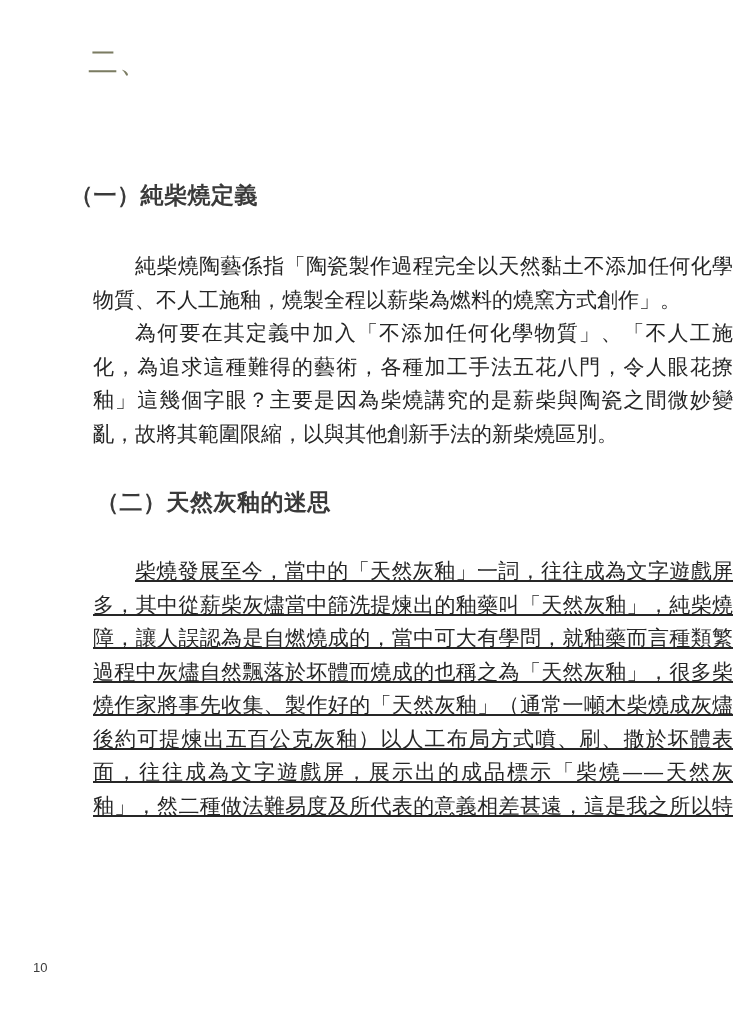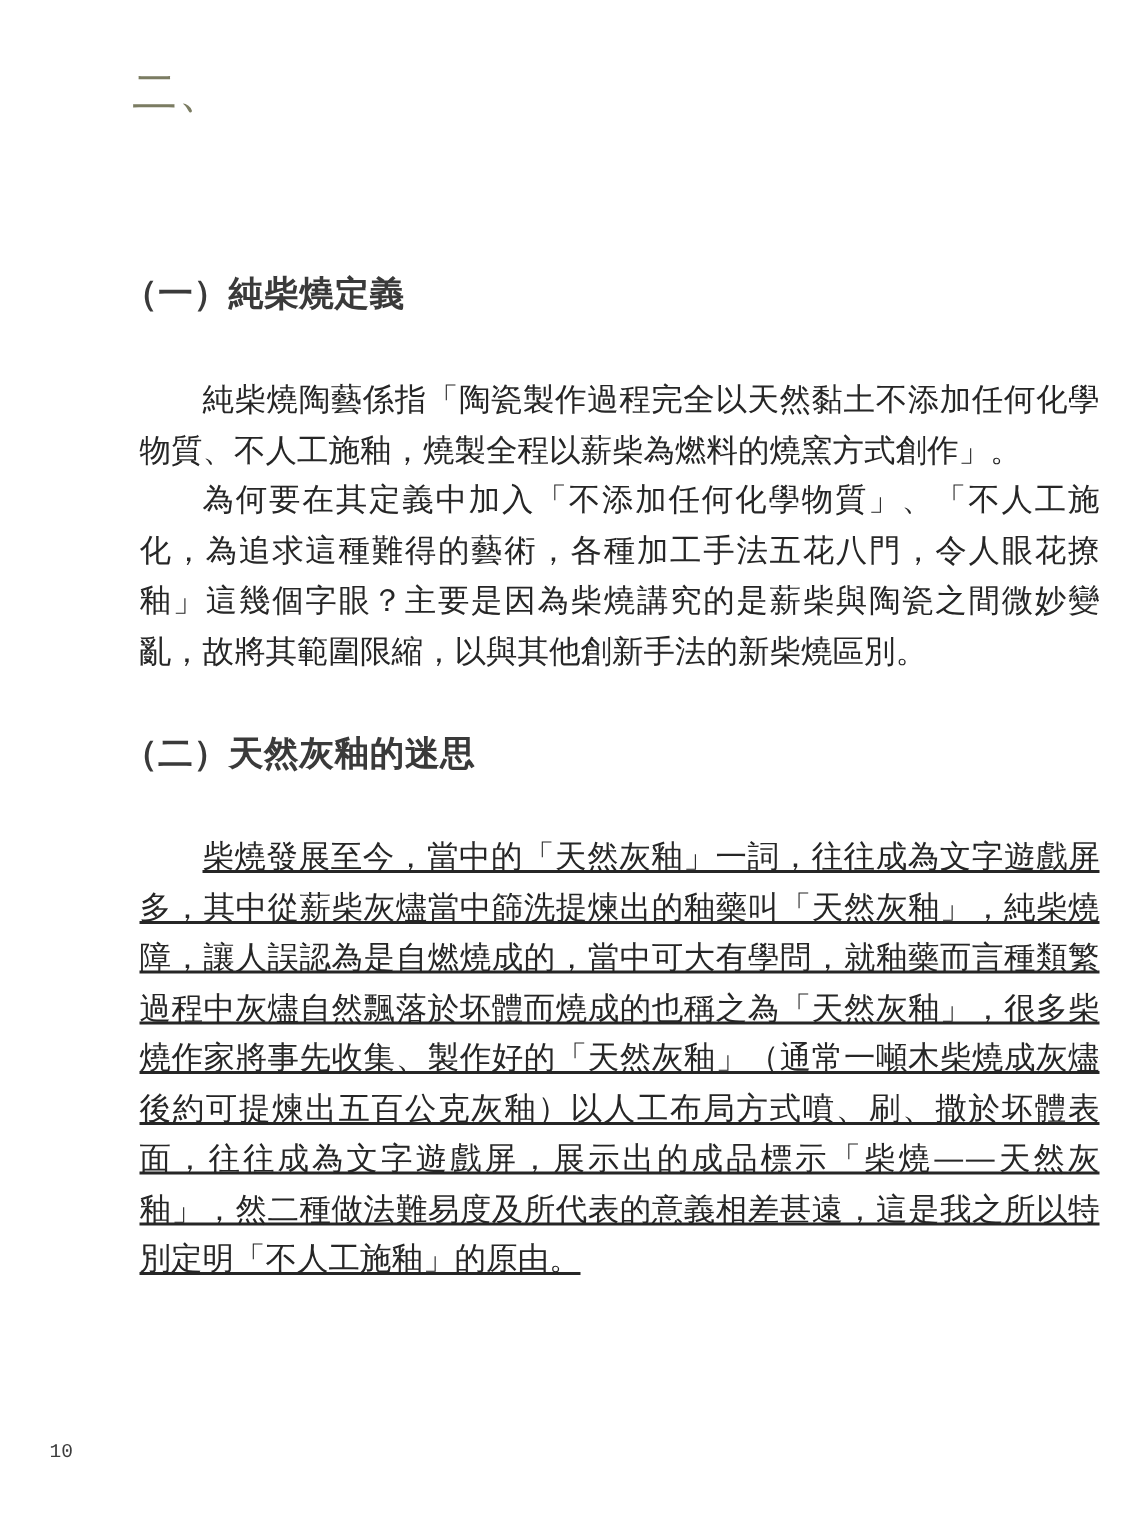--- a/index.html
+++ b/index.html
@@ -19,31 +19,31 @@
     font-size: 30px;
     font-weight: 400;
     line-height: 39px;
     letter-spacing: 1px;
     color: #7b7c62;
     font-family: "DejaVu Serif", serif;
   }
   .chapter-title .t-line { display: block; }
   .sec-heading {
     position: absolute;
-    left: 82px;
+    left: 70px;
     margin: 0;
     font-size: 23px;
     font-weight: 600;
     letter-spacing: 0.5px;
     color: #3a3a3a;
     font-family: "Liberation Sans", sans-serif;
     line-height: 28px;
   }
   .h1pos { top: 181px; }
-  .h2pos { top: 488px; }
+  .h2pos { top: 488px; margin-left: 26px; }
   .body-block {
     position: absolute;
     left: 60px;
     width: 640px;
     font-size: 21px;
     color: #262626;
     font-family: "DejaVu Serif", serif;
     margin-left: 33px;
   }
   .b1pos { top: 250px; }
@@ -56,21 +56,21 @@
     white-space: normal;
   }
   .tline.first { text-indent: 2em; }
   .tline.final { text-align-last: left; }
   .page-number {
     position: absolute;
     left: 33px;
     top: 960px;
     font-size: 13px;
     color: #3c3c3c;
-    font-family: Liberation Mono, monospace;
+    font-family: Liberation Sans, sans-serif;
   }
 </style>
 </head>
 <body>
 
 <div class="page">
 
   <h1 class="chapter-title" style="color: rgb(123, 124, 98);">
     <span class="t-line">二、</span>
   </h1>
@@ -95,19 +95,18 @@
   <div class="body-block b2pos">
     <div class="paragraph">
         <div class="tline first">柴燒發展至今，當中的「天然灰釉」一詞，往往成為文字遊戲屏</div>
         <div class="tline">多，其中從薪柴灰燼當中篩洗提煉出的釉藥叫「天然灰釉」，純柴燒</div>
         <div class="tline">障，讓人誤認為是自燃燒成的，當中可大有學問，就釉藥而言種類繁</div>
         <div class="tline">過程中灰燼自然飄落於坏體而燒成的也稱之為「天然灰釉」，很多柴</div>
         <div class="tline">燒作家將事先收集、製作好的「天然灰釉」（通常一噸木柴燒成灰燼</div>
         <div class="tline">後約可提煉出五百公克灰釉）以人工布局方式噴、刷、撒於坏體表</div>
         <div class="tline">面，往往成為文字遊戲屏，展示出的成品標示「柴燒——天然灰</div>
         <div class="tline">釉」，然二種做法難易度及所代表的意義相差甚遠，這是我之所以特</div>
-        <div class="tline final">別定明「不人工施釉」的原由。</div>
       </div>
   </div>
 
   <div class="page-number">10</div>
 
 </div>
 
 </body></html>

